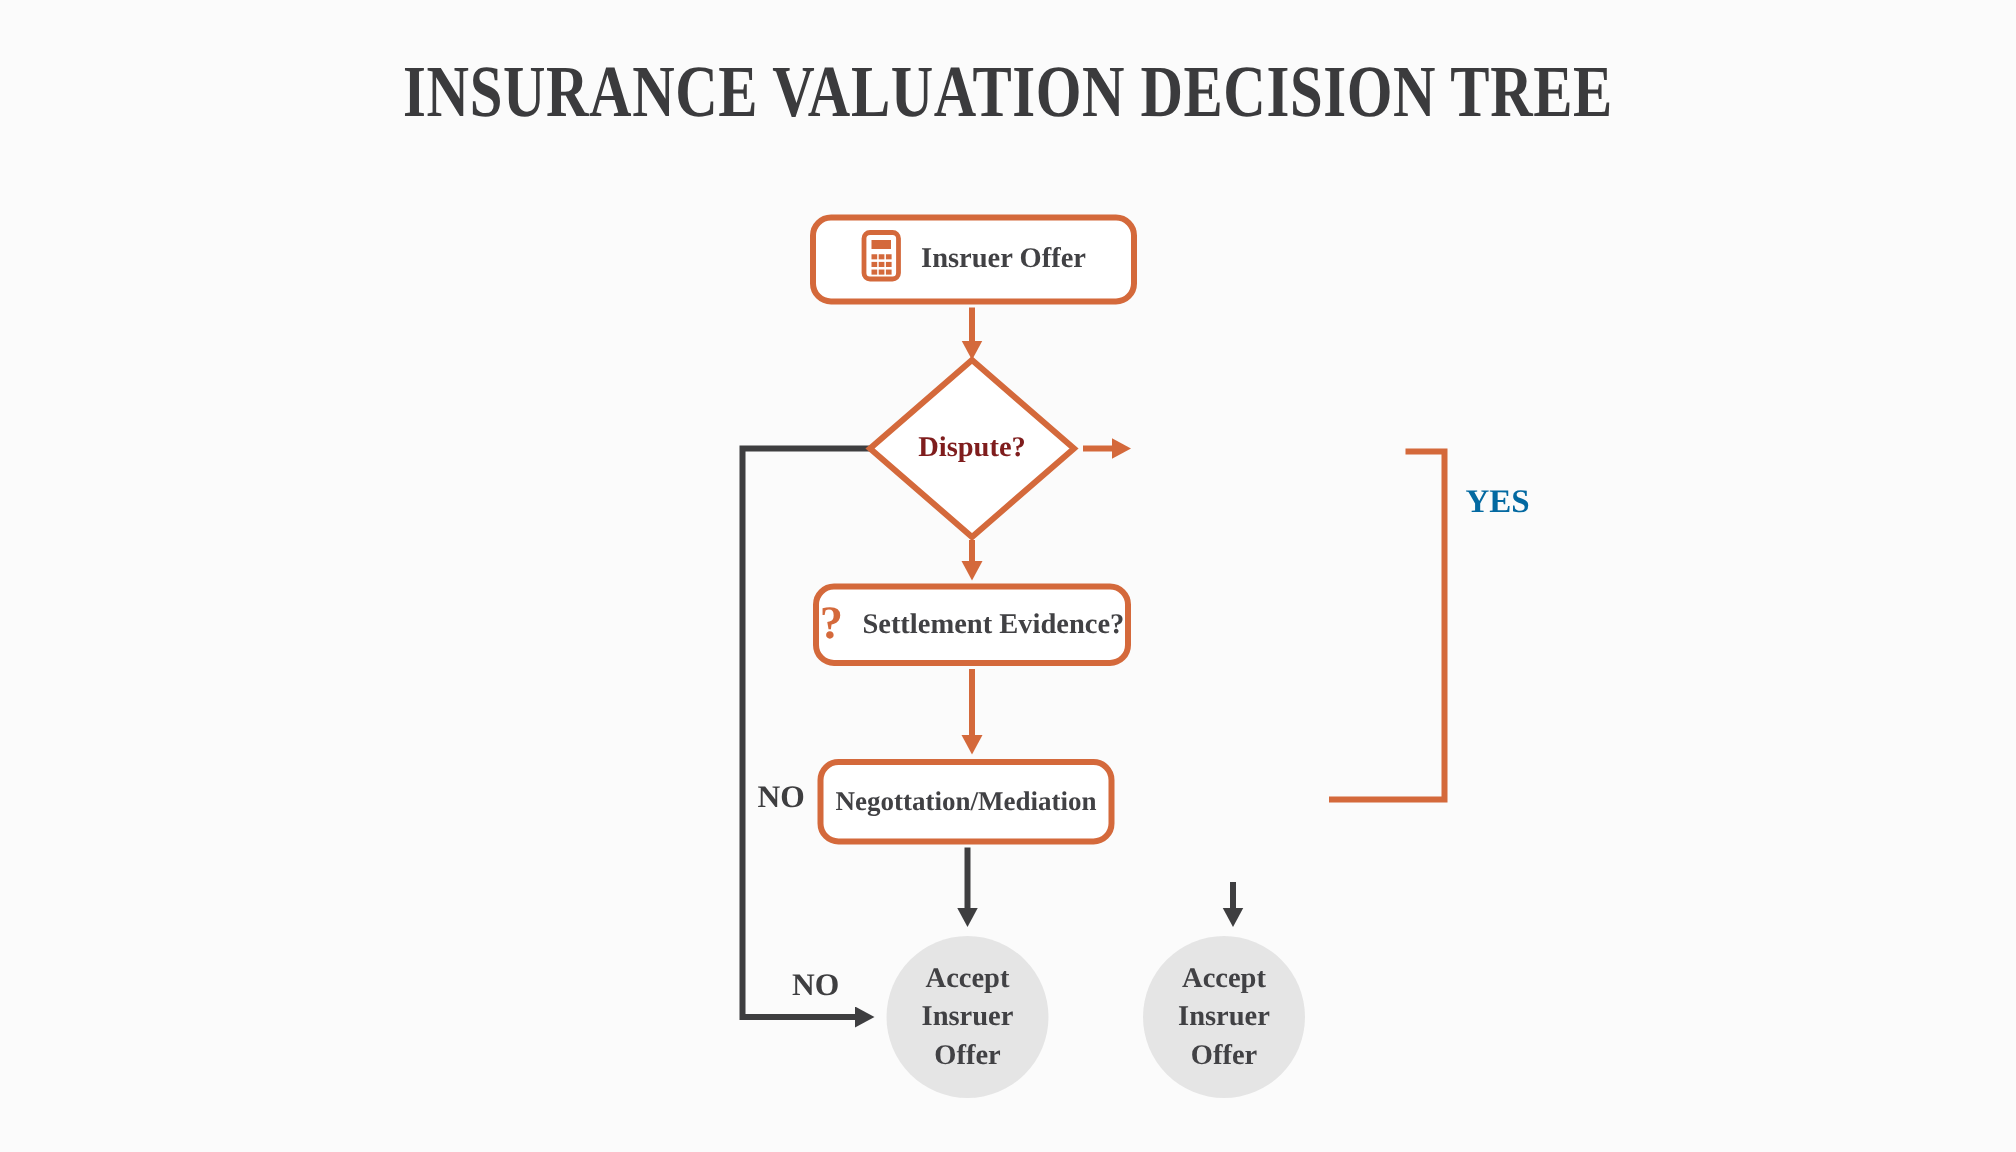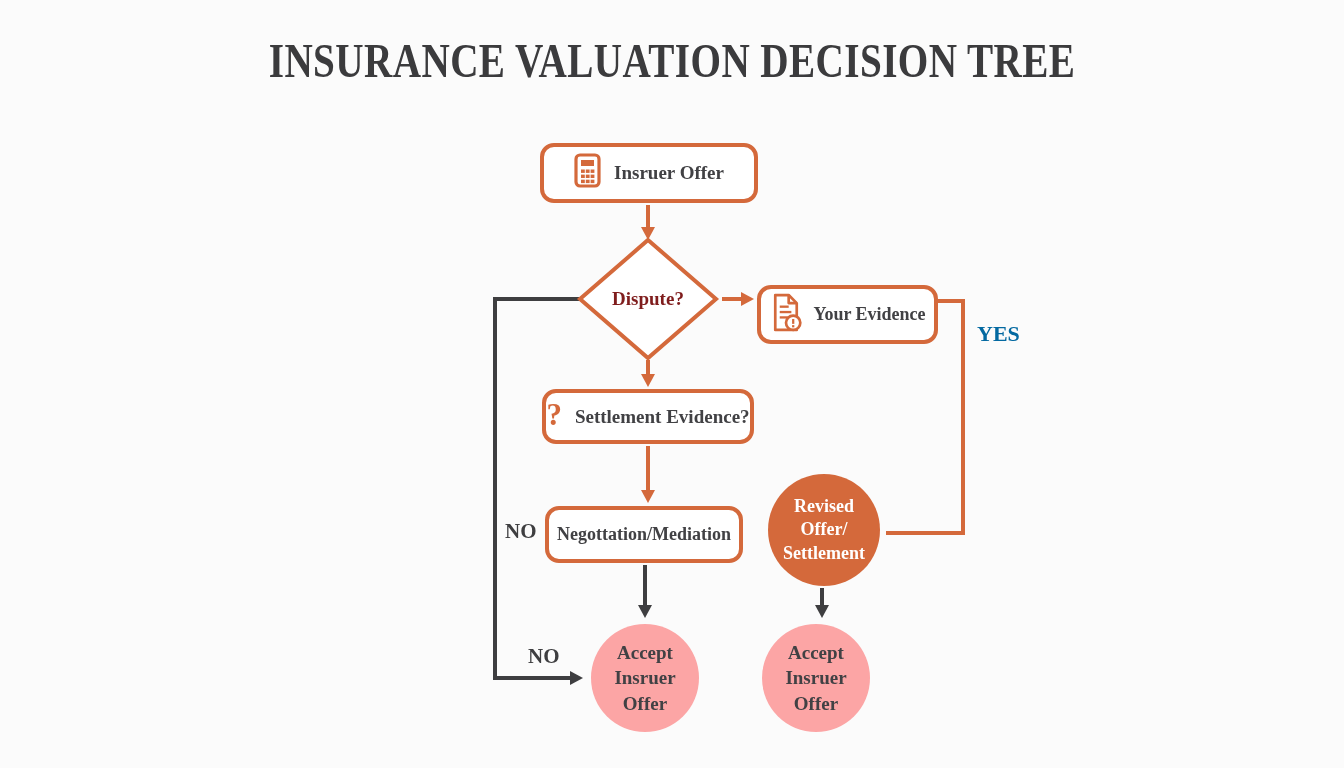--- a/index.html
+++ b/index.html
@@ -30,21 +30,21 @@
   .diamond-label {
     position:absolute; left:580px; top:288px; width:136px;
     text-align:center; font-weight:700; font-size:19px; color:#7f1d1d;
   }
 
   .circle {
     position:absolute; border-radius:50%;
     display:flex; align-items:center; justify-content:center;
     text-align:center; font-weight:700; white-space:pre-line;
   }
-  .circle.gray   { background:#fca5a5; color:#414144; font-size:19px; line-height:1.35; }
+  .circle.gray   { background:#e5e5e5; color:#414144; font-size:19px; line-height:1.35; }
   .circle.orange { background:#d4693b; color:#ffffff; font-size:18px; line-height:1.3; }
   #circle-revised      { left:768px; top:474px; width:112px; height:112px; }
   #circle-accept-left  { left:591px; top:624px; width:108px; height:108px; }
   #circle-accept-right { left:762px; top:624px; width:108px; height:108px; }
 
   .edge-label { position:absolute; font-weight:700; white-space:nowrap; }
   #label-yes      { left:977px; top:321px; color:#0369a1; font-size:22px; }
   #label-no-upper { left:505px; top:519px; color:#3e3e40; font-size:21px; }
   #label-no-lower { left:528px; top:644px; color:#3e3e40; font-size:21px; }
 
@@ -96,48 +96,30 @@
         <rect x="7" y="26.7" width="3.8" height="3.4" fill="#d4693b"></rect>
         <rect x="11.8" y="26.7" width="3.8" height="3.4" fill="#d4693b"></rect>
         <rect x="16.6" y="26.7" width="3.8" height="3.4" fill="#d4693b"></rect>
       </svg>
     </span>
     <span>Insruer Offer</span>
   </div>
 
   <div class="diamond-label">Dispute?</div>
 
-  <div class="node-box" id="box-evidence">
-    <span>
-      <svg width="34" height="41" viewBox="0 0 38 45">
-        <path d="M7 3 h15 l9 9 v30 h-24 z" fill="none" stroke="#d4693b" stroke-width="3" stroke-linejoin="round"></path>
-        <path d="M22 3 v9 h9" fill="none" stroke="#d4693b" stroke-width="3" stroke-linejoin="round"></path>
-        <line x1="12" y1="16" x2="22" y2="16" stroke="#d4693b" stroke-width="2.6"></line>
-        <line x1="12" y1="22" x2="25" y2="22" stroke="#d4693b" stroke-width="2.6"></line>
-        <line x1="12" y1="28" x2="21" y2="28" stroke="#d4693b" stroke-width="2.6"></line>
-        <circle cx="27" cy="34" r="8" fill="#ffffff" stroke="#d4693b" stroke-width="3"></circle>
-        <rect x="25.8" y="29.8" width="2.5" height="5.4" fill="#d4693b"></rect>
-        <rect x="25.8" y="36.6" width="2.5" height="2.5" fill="#d4693b"></rect>
-      </svg>
-    </span>
-    <span>Your Evidence</span>
-  </div>
 
   <div class="node-box" id="box-sufficient">
     <span class="q-icon">?</span>
     <span>Settlement Evidence?</span>
   </div>
 
   <div class="node-box" id="box-negotiation">
     <span>Negottation/Mediation</span>
   </div>
 
-  <div class="circle orange" id="circle-revised">Revised
-Offer/
-Settlement</div>
 
   <div class="circle gray" id="circle-accept-left">Accept
 Insruer Offer</div>
   <div class="circle gray" id="circle-accept-right">Accept
 Insruer Offer</div>
 
   <div class="edge-label" id="label-yes">YES</div>
   <div class="edge-label" id="label-no-upper">NO</div>
   <div class="edge-label" id="label-no-lower">NO</div>
 

